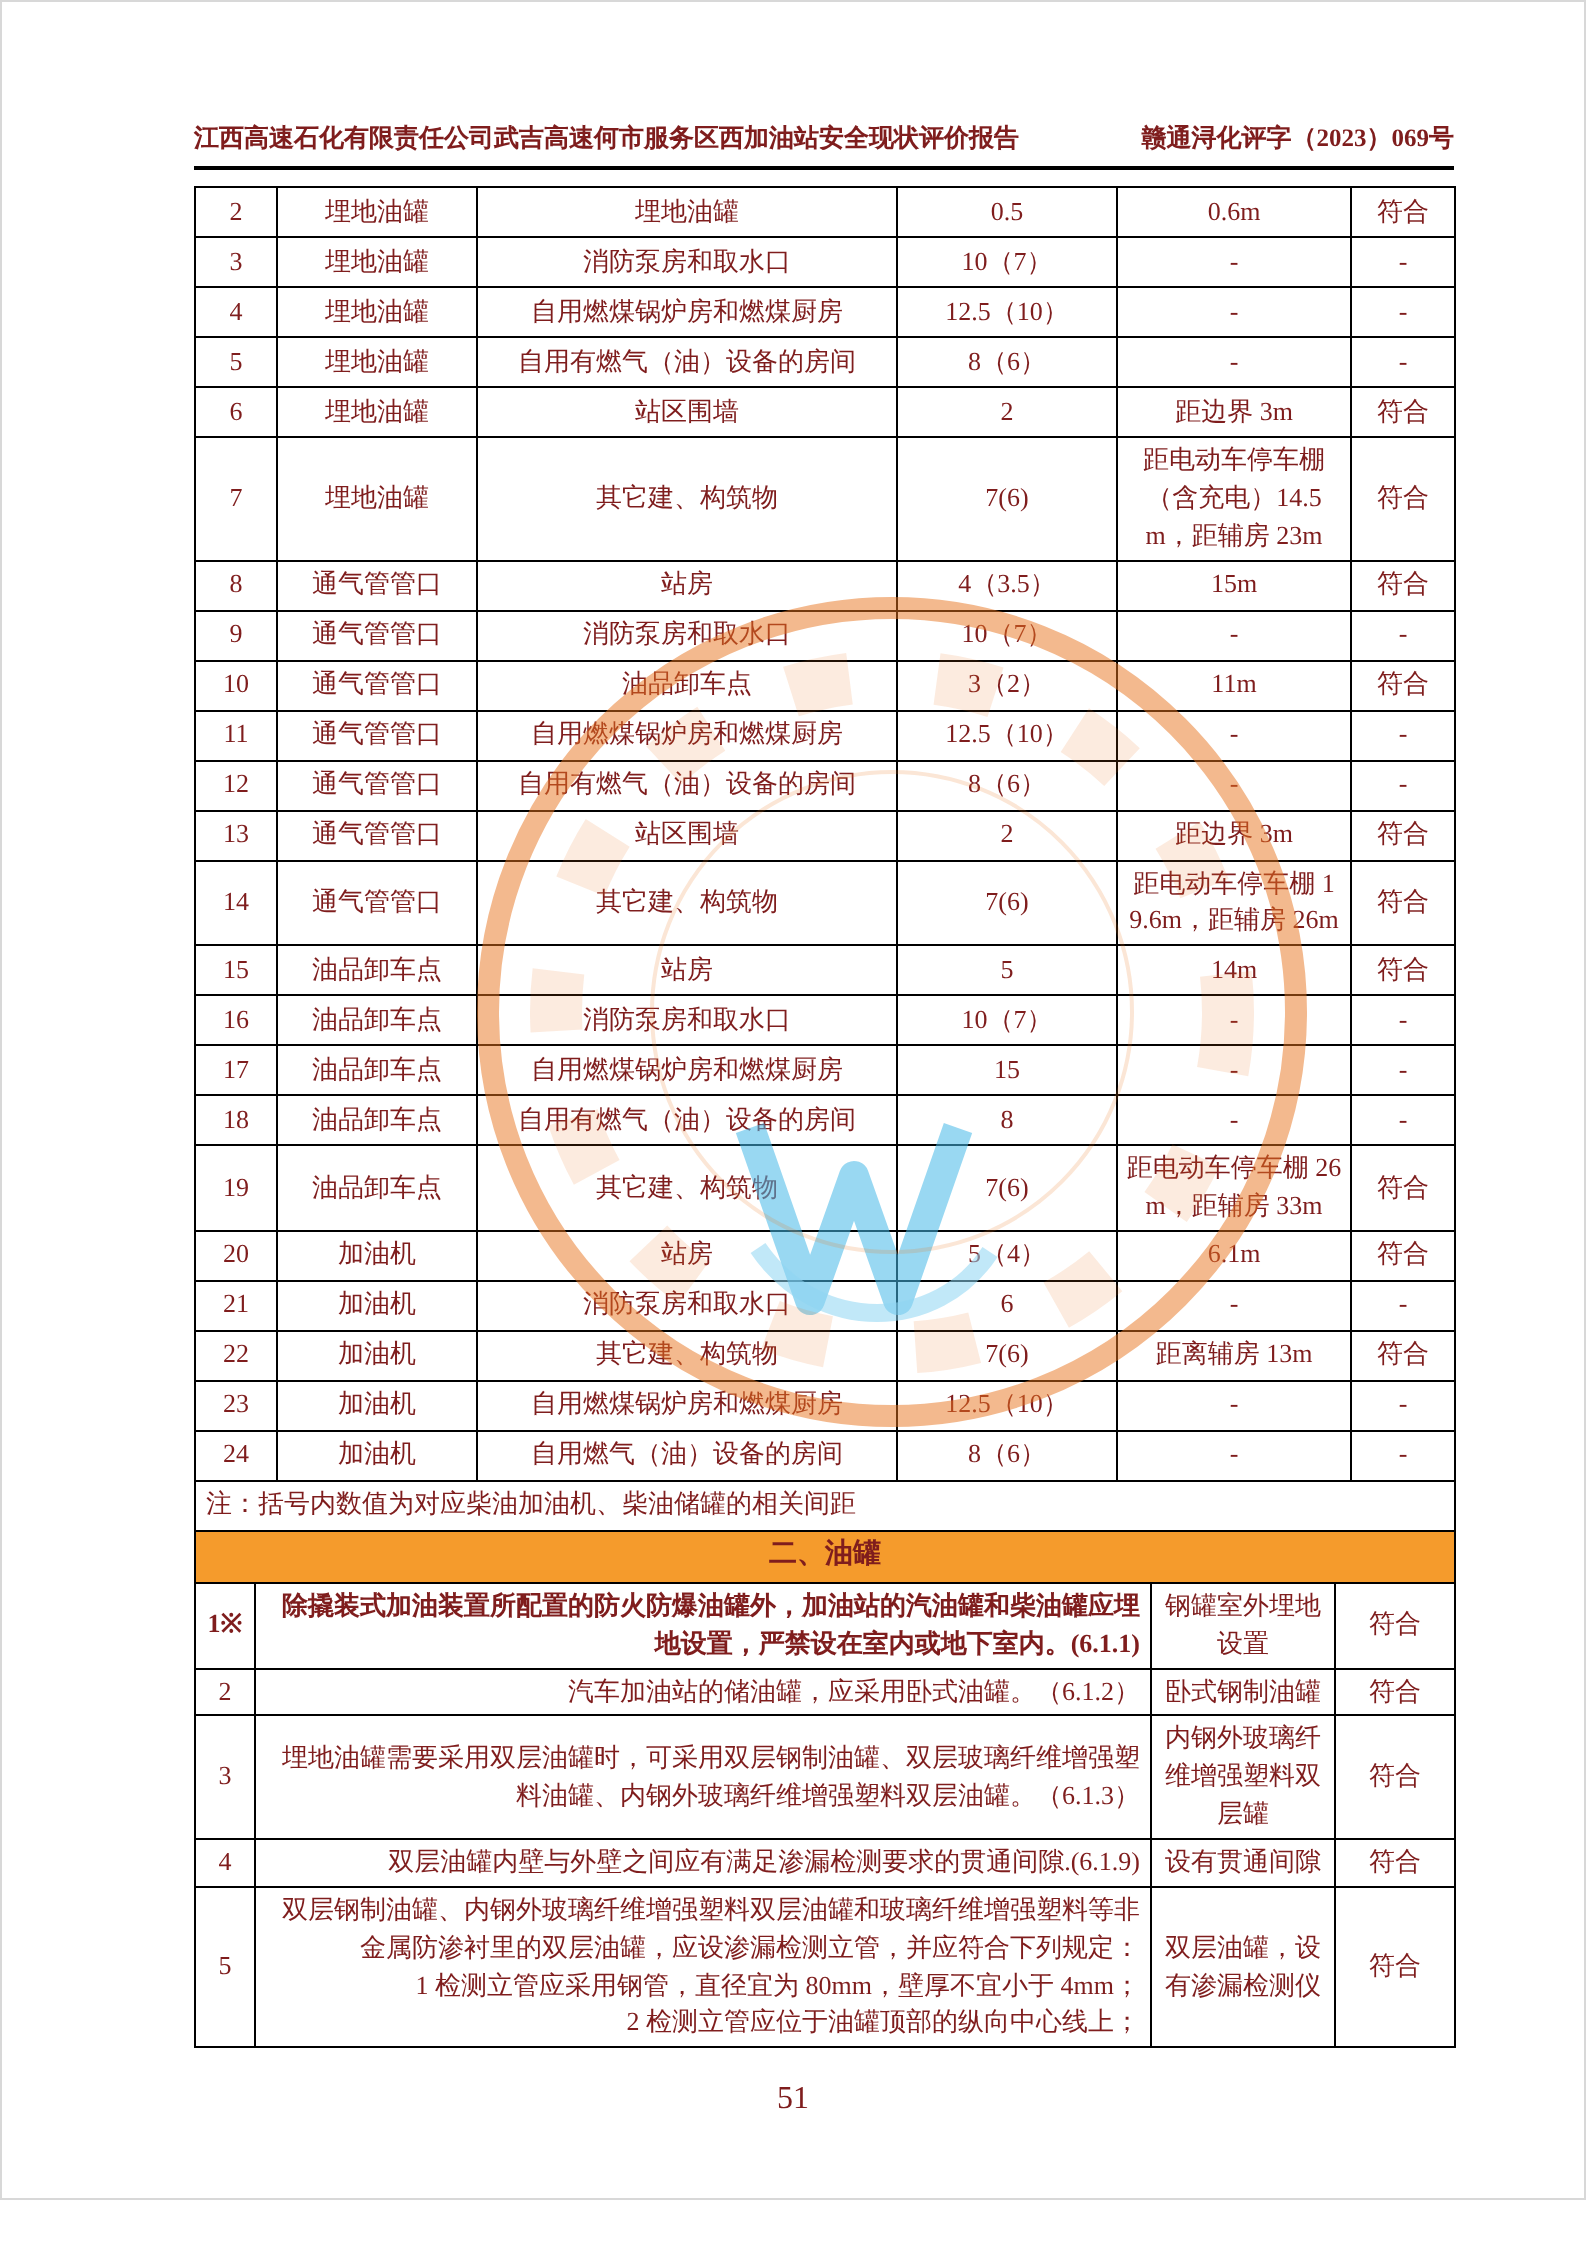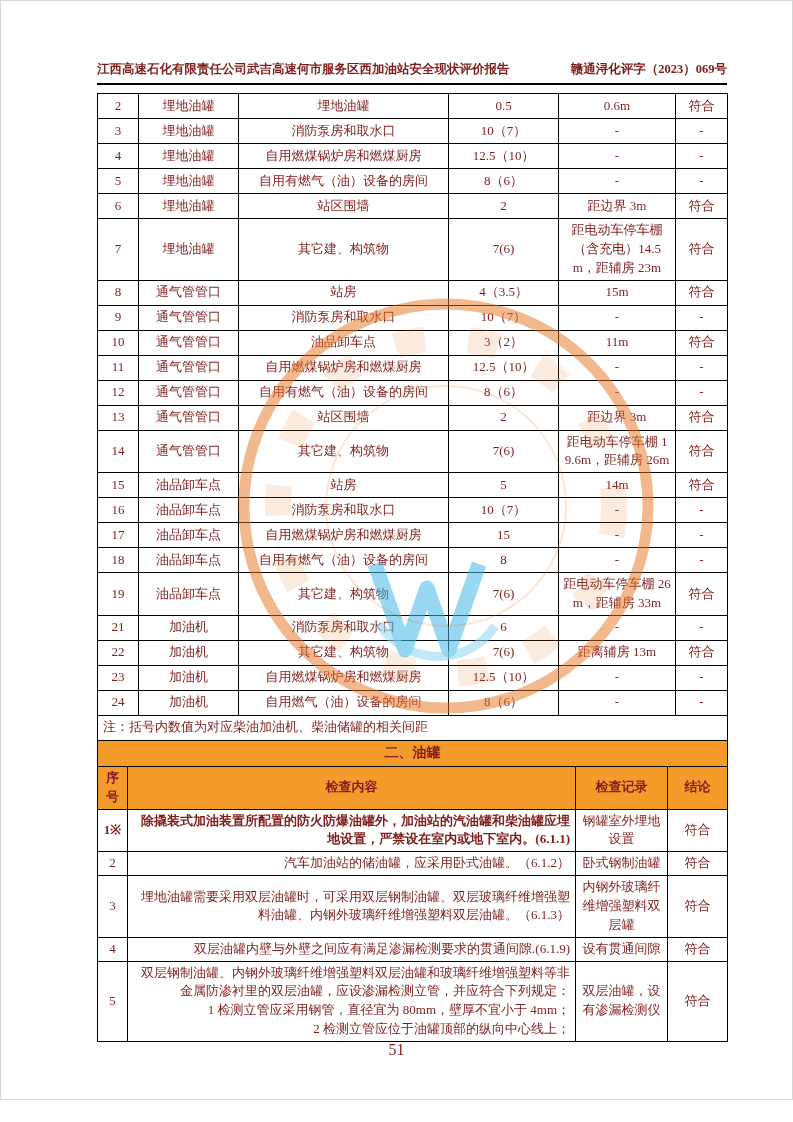--- a/index.html
+++ b/index.html
@@ -236,20 +236,28 @@
 
           <tr>
             <td>19</td>
             <td>油品卸车点</td>
             <td>其它建、构筑物</td>
             <td>7(6)</td>
             <td>距电动车停车棚 26m，距辅房 33m</td>
             <td>符合</td>
           </tr>
 
+          <tr>
+            <td>20</td>
+            <td>加油机</td>
+            <td>站房</td>
+            <td>5（4）</td>
+            <td>6.1m</td>
+            <td>符合</td>
+          </tr>
 
           <tr>
             <td>21</td>
             <td>加油机</td>
             <td>消防泵房和取水口</td>
             <td>6</td>
             <td>-</td>
             <td>-</td>
           </tr>
 
@@ -291,26 +299,20 @@
       <colgroup>
         <col style="width:30px">
           <col style="width:448px">
           <col style="width:92px">
           <col style="width:60px">
       </colgroup>
       <tbody>
         <tr class="section">
           <td colspan="4">二、油罐</td>
         </tr>
-        <tr class="head">
-          <td>序号</td>
-          <td>检查内容</td>
-          <td>检查记录</td>
-          <td>结论</td>
-        </tr>
       </tbody>
       <tbody>
 
           <tr class="bold-row">
             <td>1※</td>
             <td class="content-cell">除撬装式加油装置所配置的防火防爆油罐外，加油站的汽油罐和柴油罐应埋地设置，严禁设在室内或地下室内。(6.1.1)</td>
             <td>钢罐室外埋地设置</td>
             <td>符合</td>
           </tr>
 

